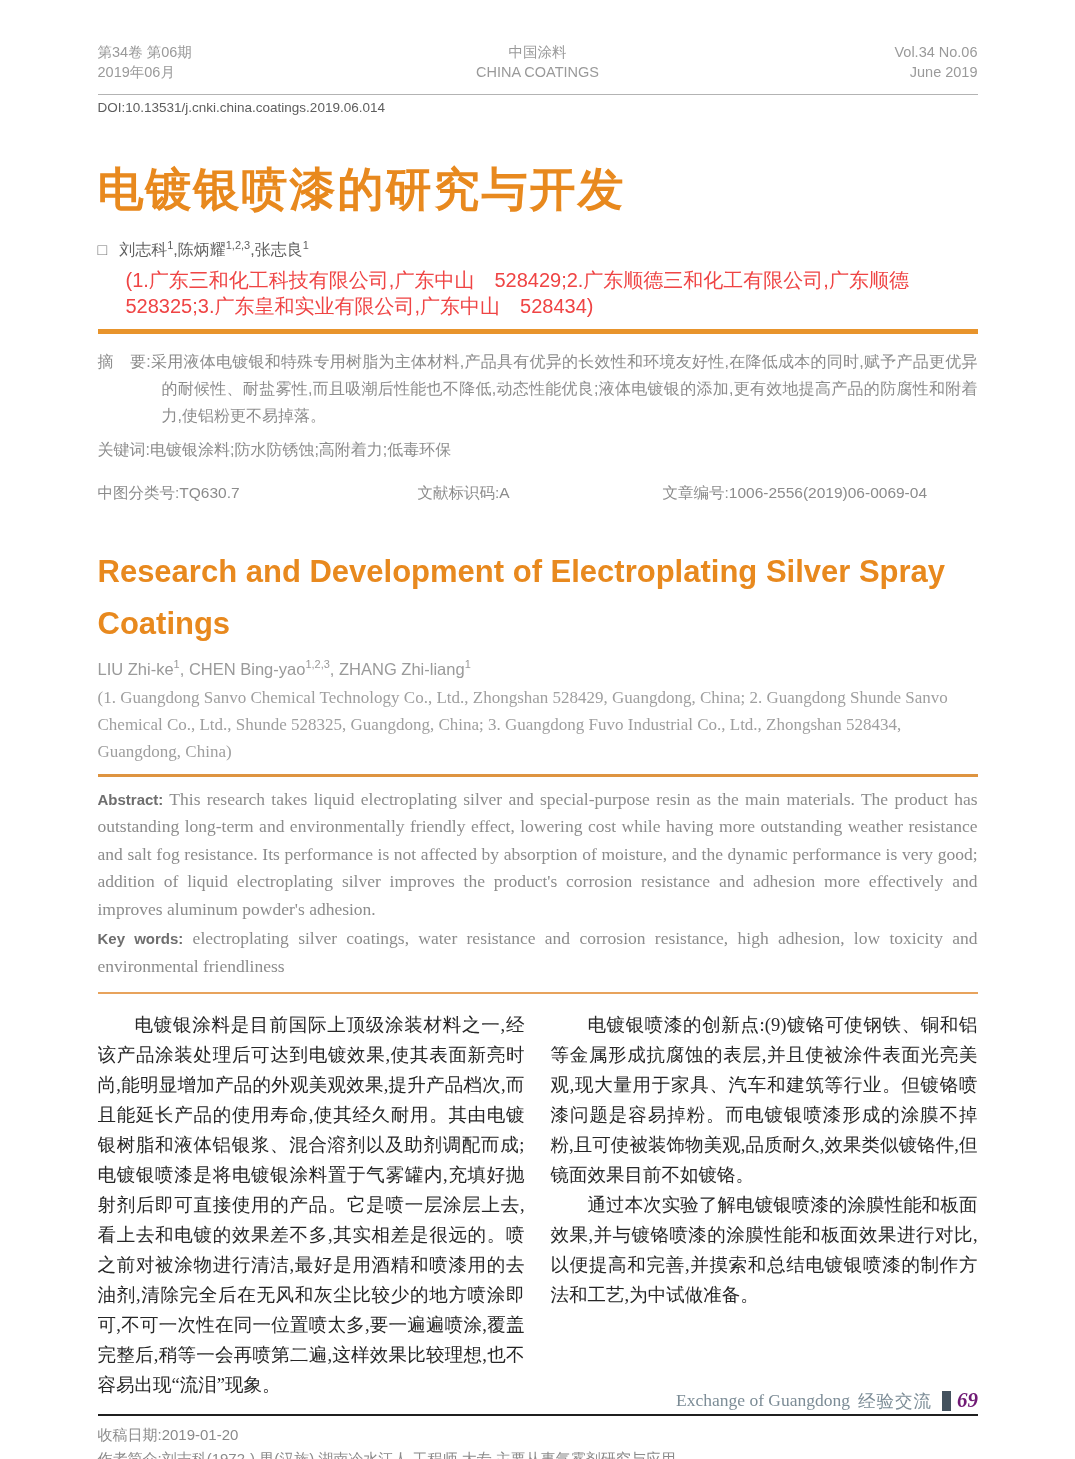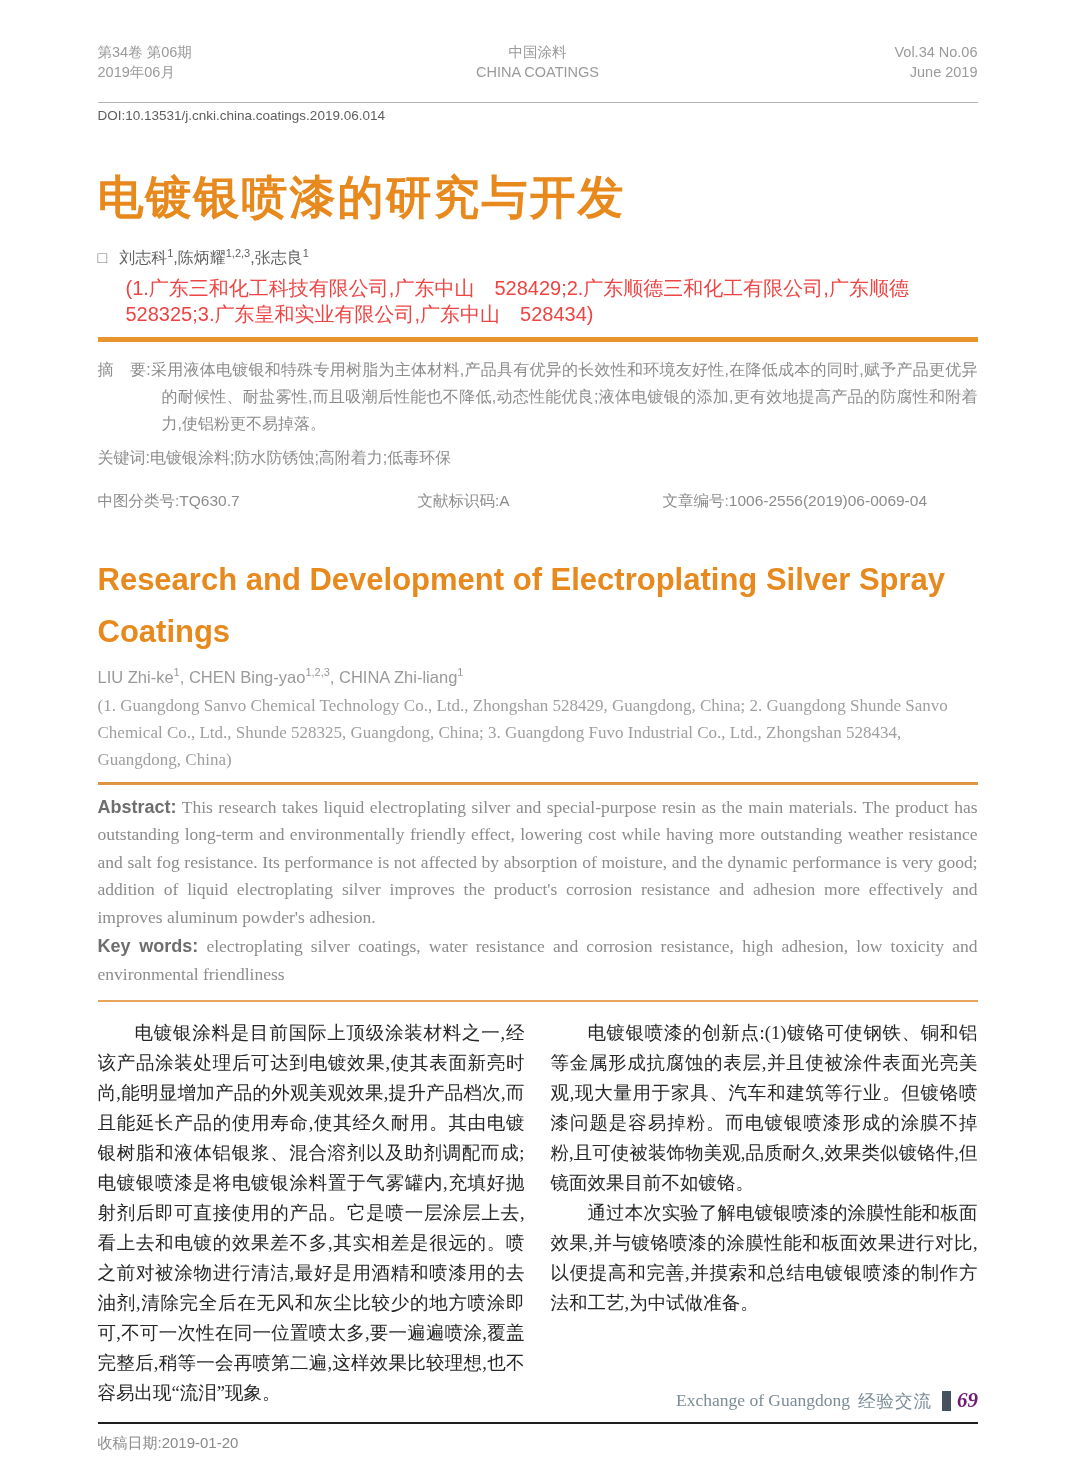--- a/index.html
+++ b/index.html
@@ -5,21 +5,21 @@
   html,body{margin:0;padding:0;}
   body{
     width:1075px;height:1459px;background:#ffffff;position:relative;overflow:hidden;
     font-family:"Liberation Sans","DejaVu Sans",sans-serif;
     -webkit-font-smoothing:antialiased;
   }
   .page{width:880px;margin:0 auto;padding-top:42px;position:relative;}
 
   
   .run-head{display:flex;align-items:flex-start;color:#9a9a9a;font-size:14.5px;line-height:20px;
-    border-bottom:1px solid #b3b3b3;padding-bottom:20px;}
+    border-bottom:1px solid #b3b3b3;padding-bottom:12px;}
   .run-head .lft{width:220px;text-align:left;}
   .run-head .ctr{flex:1;text-align:center;}
   .run-head .rgt{width:220px;text-align:right;}
   .doi{color:#5d5d5d;font-size:13.5px;margin-top:5px;}
 
   
   .cn-title{margin-top:44px;font-size:46px;font-weight:bold;letter-spacing:2px;color:#E8891E;
     font-family:"Liberation Sans","DejaVu Sans",sans-serif;}
   .cn-authors{margin-top:18px;font-size:16px;color:#5f5f5f;}
   .cn-authors .marker{margin-right:12px;color:#7a7a7a;}
@@ -35,21 +35,21 @@
 
   
   .en-title{margin-top:40px;font-size:31px;line-height:52px;font-weight:bold;color:#E8891E;}
   .en-authors{margin-top:8px;font-size:16.5px;color:#9a9a9a;}
   .en-authors sup{font-size:11px;}
   .en-affil{margin-top:5px;font-size:17px;line-height:27px;color:#9f9f9f;
     font-family:"Liberation Serif","DejaVu Serif",serif;}
   .rule-orange-med{height:3px;background:#DE9440;margin-top:9px;}
   .en-abs{margin-top:9px;font-size:17.5px;line-height:27.5px;color:#8c8c8c;text-align:justify;
     font-family:"Liberation Serif","DejaVu Serif",serif;}
-  .en-abs b{color:#6e6e6e;font-family:"Liberation Sans","DejaVu Sans",sans-serif;font-size:18px;}
+  .en-abs b{color:#6e6e6e;font-family:"Liberation Sans","DejaVu Sans",sans-serif;font-size:15px;}
   .en-kw{margin-top:2px;}
   .rule-orange-thin{height:2px;background:#E8A35C;margin-top:12px;}
 
   
   .columns{display:flex;gap:26px;margin-top:16px;height:398px;overflow:hidden;}
   .col{flex:1;font-family:"Liberation Serif","DejaVu Serif",serif;font-size:18.5px;line-height:30px;
     color:#262626;text-align:justify;}
   .sec-head{color:#E8891E;font-weight:bold;font-size:22px;letter-spacing:2px;margin:2px 0 10px 0;
     font-family:"Liberation Sans","DejaVu Sans",sans-serif;}
   .sec-head .num{margin-right:20px;}
@@ -108,42 +108,42 @@
     <div class="clc-row">
       <span>中图分类号:TQ630.7</span>
       <span>文献标识码:A</span>
       <span>文章编号:1006-2556(2019)06-0069-04</span>
     </div>
   </div>
 
   <h2 class="en-title" style="margin:40px 0 0 0;">Research and Development of Electroplating Silver Spray Coatings</h2>
 
   <div class="en-authors">
-    <span>LIU Zhi-ke</span><sup>1</sup><span>, </span><span>CHEN Bing-yao</span><sup>1,2,3</sup><span>, </span><span>CHINA Zhi-liang</span><sup>1</sup>
+    <span>LIU Zhi-ke</span><sup>1</sup><span>, </span><span>CHEN Bing-yao</span><sup>1,2,3</sup><span>, </span><span>ZHANG Zhi-liang</span><sup>1</sup>
   </div>
 
   <div class="en-affil">(1. Guangdong Sanvo Chemical Technology Co., Ltd., Zhongshan 528429, Guangdong, China; 2. Guangdong Shunde Sanvo Chemical Co., Ltd., Shunde 528325, Guangdong, China; 3. Guangdong Fuvo Industrial Co., Ltd., Zhongshan 528434, Guangdong, China)</div>
 
   <div class="rule-orange-med"></div>
 
   <div class="en-abs">
     <b>Abstract:</b><span> This research takes liquid electroplating silver and special-purpose resin as the main materials. The product has outstanding long-term and environmentally friendly effect, lowering cost while having more outstanding weather resistance and salt fog resistance. Its performance is not affected by absorption of moisture, and the dynamic performance is very good; addition of liquid electroplating silver improves the product's corrosion resistance and adhesion more effectively and improves aluminum powder's adhesion.</span>
   </div>
   <div class="en-abs en-kw">
     <b>Key words:</b><span> electroplating silver coatings, water resistance and corrosion resistance, high adhesion, low toxicity and environmental friendliness</span>
   </div>
 
   <div class="rule-orange-thin"></div>
 
   <div class="columns">
     <div class="col">
       <p>电镀银涂料是目前国际上顶级涂装材料之一,经该产品涂装处理后可达到电镀效果,使其表面新亮时尚,能明显增加产品的外观美观效果,提升产品档次,而且能延长产品的使用寿命,使其经久耐用。其由电镀银树脂和液体铝银浆、混合溶剂以及助剂调配而成;电镀银喷漆是将电镀银涂料置于气雾罐内,充填好抛射剂后即可直接使用的产品。它是喷一层涂层上去,看上去和电镀的效果差不多,其实相差是很远的。喷之前对被涂物进行清洁,最好是用酒精和喷漆用的去油剂,清除完全后在无风和灰尘比较少的地方喷涂即可,不可一次性在同一位置喷太多,要一遍遍喷涂,覆盖完整后,稍等一会再喷第二遍,这样效果比较理想,也不容易出现“流泪”现象。</p>
     </div>
     <div class="col">
-      <p>电镀银喷漆的创新点:(1)镀铬可使钢铁、铜和铝等金属形成抗腐蚀的表层,并且使被涂件表面光亮美观,现大量用于家具、汽车和建筑等行业。但镀铬喷漆问题是容易掉粉。而电镀银喷漆形成的涂膜不掉粉,且可使被装饰物美观,品质耐久,效果类似镀铬件,但镜面效果目前不如镀铬。</p>
+      <p>电镀银喷漆的创新点:(9)镀铬可使钢铁、铜和铝等金属形成抗腐蚀的表层,并且使被涂件表面光亮美观,现大量用于家具、汽车和建筑等行业。但镀铬喷漆问题是容易掉粉。而电镀银喷漆形成的涂膜不掉粉,且可使被装饰物美观,品质耐久,效果类似镀铬件,但镜面效果目前不如镀铬。</p>
       <p>通过本次实验了解电镀银喷漆的涂膜性能和板面效果,并与镀铬喷漆的涂膜性能和板面效果进行对比,以便提高和完善,并摸索和总结电镀银喷漆的制作方法和工艺,为中试做准备。</p>
     </div>
   </div>
 
   <div class="footnote">
     <div>收稿日期:2019-01-20</div>
     <div>作者简介:刘志科(1972-),男(汉族),湖南冷水江人,工程师,大专,主要从事气雾剂研究与应用。</div>
   </div>
 
 </div>

